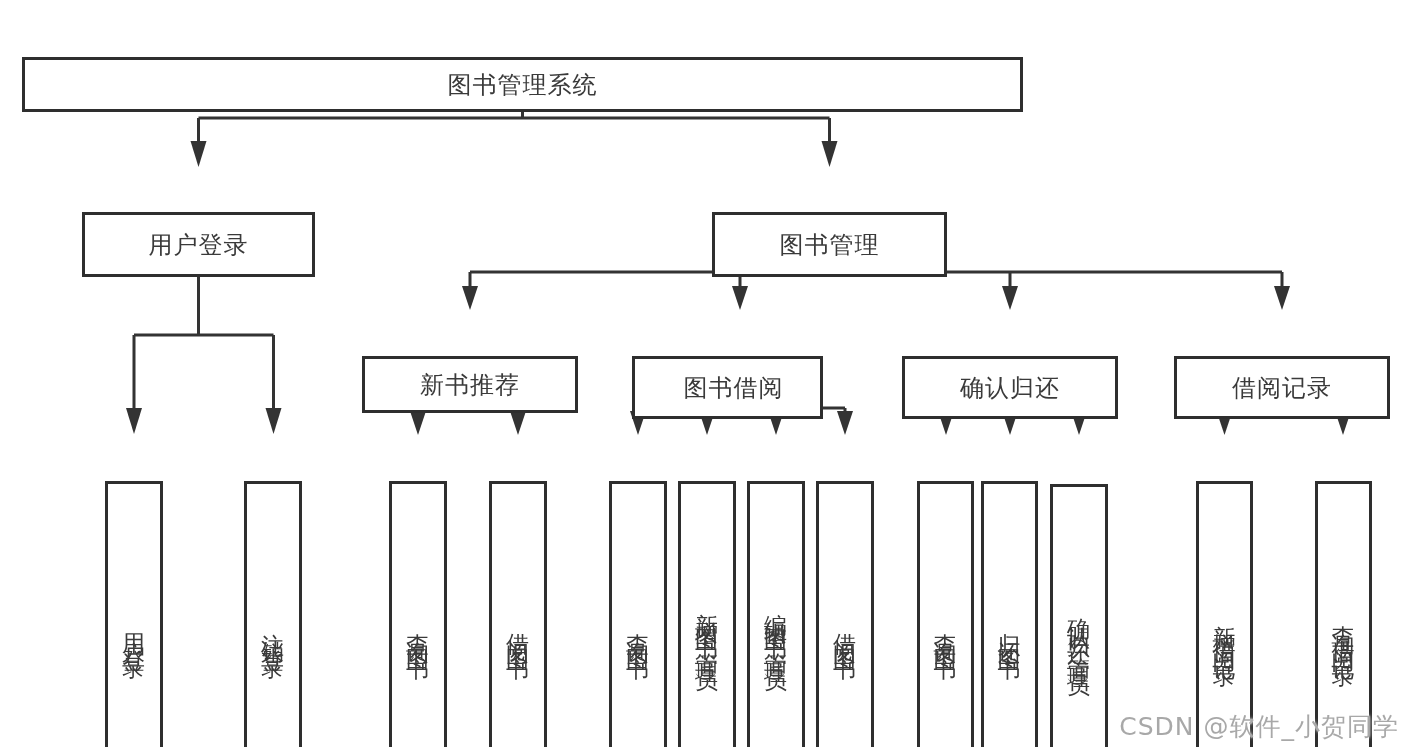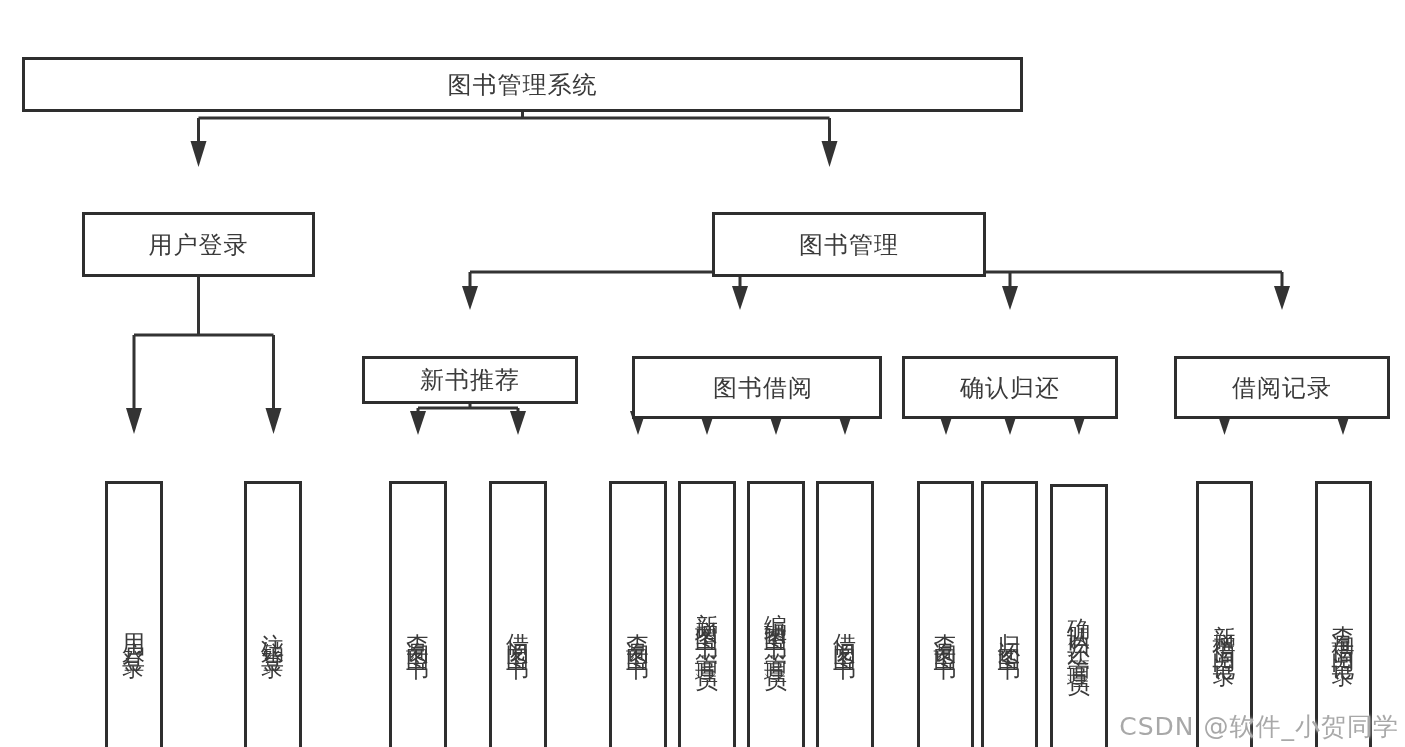--- a/index.html
+++ b/index.html
@@ -101,28 +101,28 @@
     <polygon points="1335,411 1351,411 1343,435"></polygon>
   </svg>
 
   <div class="box hbox" style="left:22px; top:13px; width:1001px; height:55px;">
     <span>图书管理系统</span>
   </div>
 
   <div class="box hbox" style="left:82px; top:168px; width:233px; height:65px;">
     <span>用户登录</span>
   </div>
-  <div class="box hbox" style="left:712px; top:168px; width:274px; height:65px;">
+  <div class="box hbox" style="left:712px; top:168px; width:235px; height:65px;">
     <span>图书管理</span>
   </div>
 
-  <div class="box hbox" style="left:362px; top:312px; width:216px; height:48px;align-items:center;">
+  <div class="box hbox" style="left:362px; top:312px; width:216px; height:57px;align-items:center;">
     <span>新书推荐</span>
   </div>
-  <div class="box hbox" style="left:632px; top:312px; width:250px; height:63px;padding-left:12px;">
+  <div class="box hbox" style="left:632px; top:312px; width:191px; height:63px;padding-left:12px;">
     <span>图书借阅</span>
   </div>
   <div class="box hbox" style="left:902px; top:312px; width:216px; height:63px;">
     <span>确认归还</span>
   </div>
   <div class="box hbox" style="left:1174px; top:312px; width:216px; height:63px;">
     <span>借阅记录</span>
   </div>
 
   <div class="box vbox" style="left:105px; top:437px; width:58px; height:299px;">

